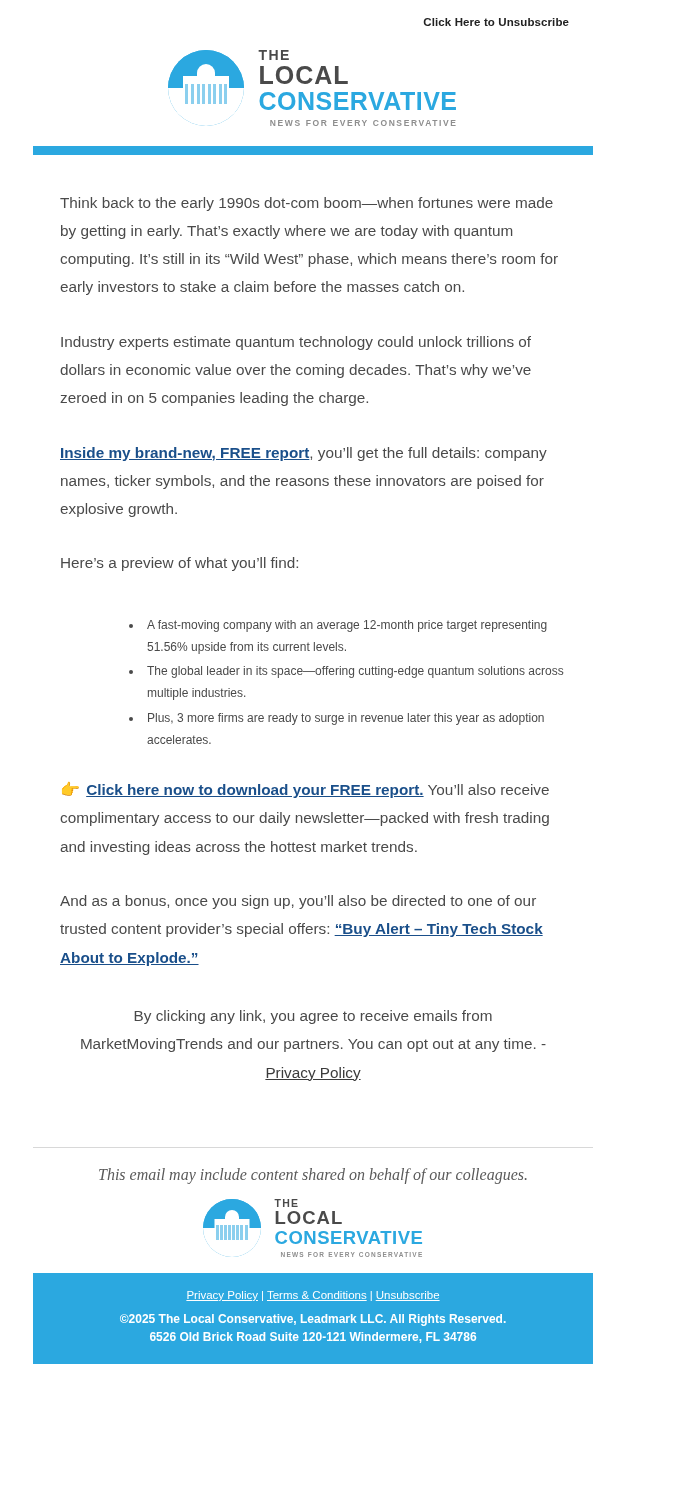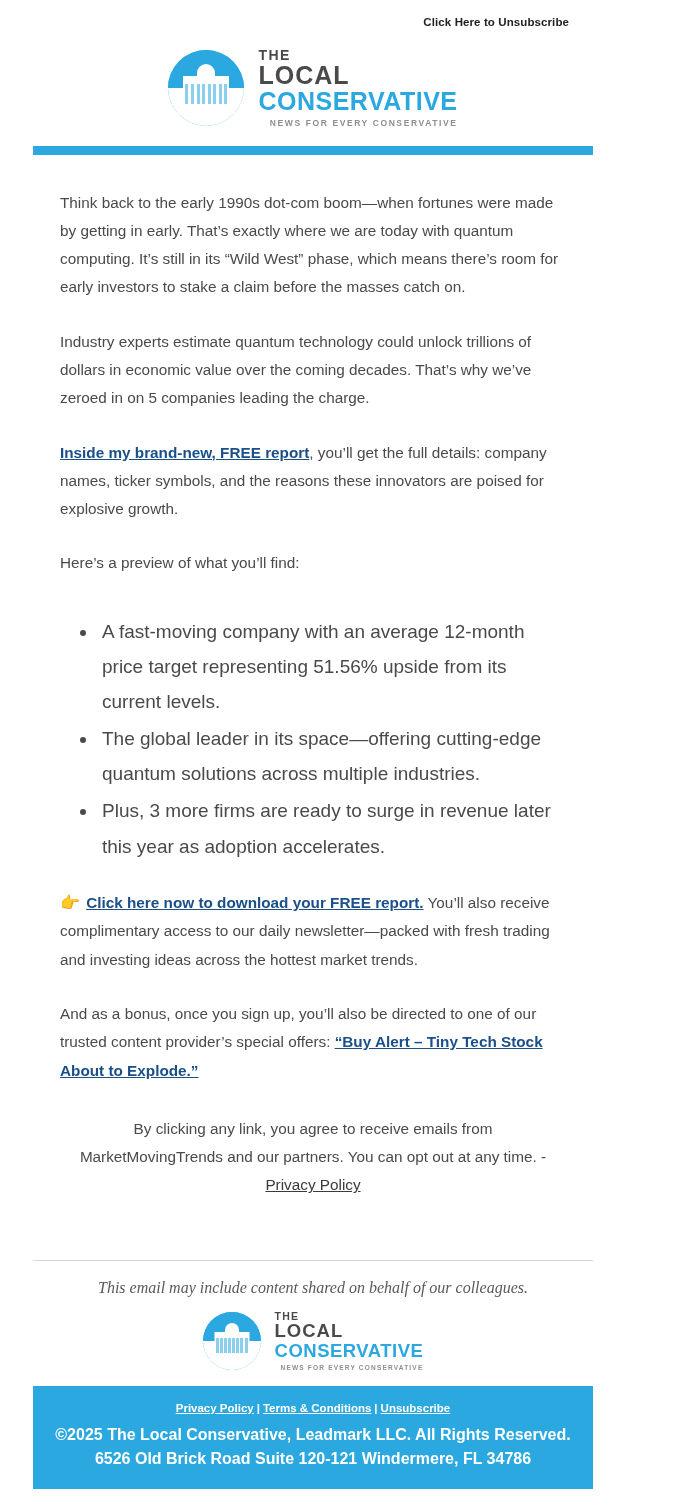--- a/index.html
+++ b/index.html
@@ -171,25 +171,26 @@
   a.inline-link {
     color: #1a4f8a;
     font-weight: 700;
     text-decoration: underline;
   }
   ul.bullets {
     margin: 0 0 24px 0;
     padding-left: 38px;
   }
   ul.bullets li {
-    font-size: 19px;
+    font-size: 12px;
     line-height: 1.85;
     color: #4a4a4a;
     margin-bottom: 2px;
     padding-left: 4px;
+    margin-left: 45px;
   }
   .hand {
     font-size: 16px;
     margin-right: 2px;
   }
   p.disclaimer {
     font-size: 15.3px;
     line-height: 1.85;
     color: #4a4a4a;
     text-align: center;
@@ -242,32 +243,32 @@
 
   .blue-footer {
     background: #2ba8e0;
     margin: 0 33px;
     padding: 16px 0 18px 0;
     text-align: center;
     color: #ffffff;
   }
   .blue-footer .links {
     font-size: 11.5px;
-    font-weight: 700;
+    font-weight: 400;
     margin-bottom: 9px;
   }
   .blue-footer .links a {
     color: #ffffff;
     text-decoration: underline;
   }
   .blue-footer .links span.sep {
     padding: 0 3px;
   }
   .blue-footer .copy {
-    font-size: 16px;
+    font-size: 12px;
     font-weight: 700;
     line-height: 1.5;
   }
 </style>
 </head>
 <body>
 
 <div class="page">
 
   <div class="top-bar">

